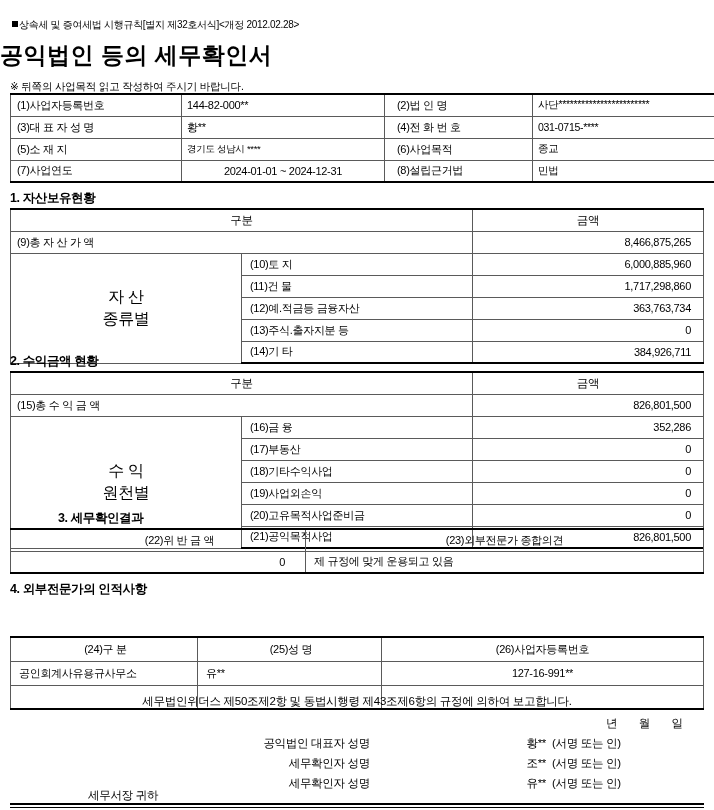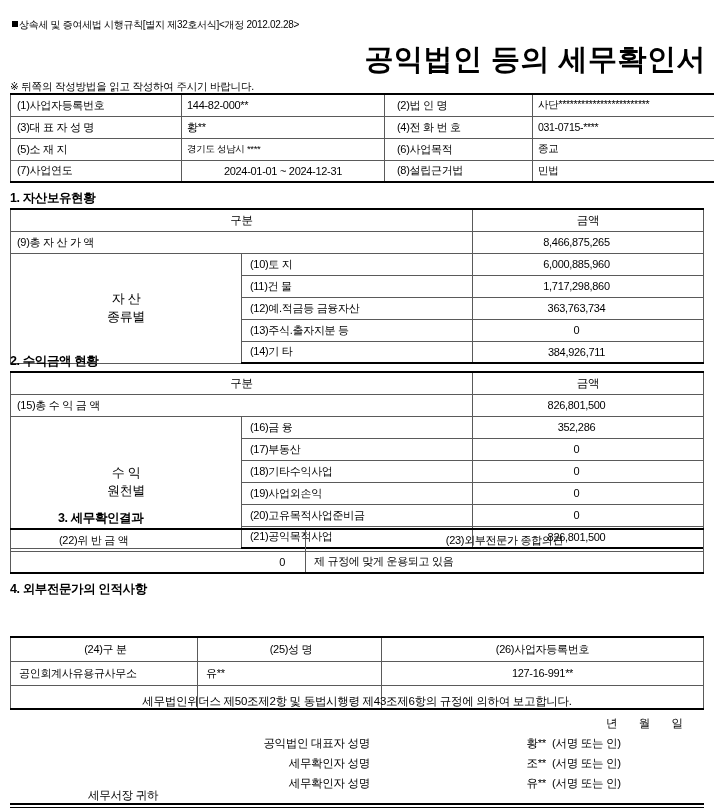--- a/index.html
+++ b/index.html
@@ -34,22 +34,22 @@
   .form-ref .sq {
     display: inline-block;
     width: 6px; height: 6px;
     background: #000;
     margin-right: 1px;
     vertical-align: 1px;
   }
   .doc-title {
     position: absolute;
     top: 40px; left: 0; right: 8px;
-    text-align: right;
-    font-size: 29px;
+    text-align: left;
+    font-size: 23px;
     font-weight: bold;
     letter-spacing: 0.5px;
   }
   .notice {
     position: absolute;
     top: 80px; left: 10px;
     font-size: 10.5px;
     letter-spacing: -0.2px;
   }
 
@@ -88,32 +88,32 @@
   #tbl-identity td.lbl2 { width: 148px; padding-left: 12px; }
   #tbl-identity td.val2 { width: 196px; font-size: 10.5px; }
   .sm { font-size: 9.5px; }
   .center { text-align: center; }
 
   
   table.amt { width: 694px; left: 10px; }
   table.amt td.hdr { text-align: center; font-size: 11.5px; }
   table.amt td.grp {
     width: 82px; text-align: center; line-height: 1.35;
-    font-size: 13px;
+    font-size: 16px;
   }
   table.amt td.item { padding-left: 8px; }
-  table.amt td.money { text-align: center; padding-right: 28px; }
+  table.amt td.money { text-align: right; padding-right: 12px; }
   table.amt td.total { padding-left: 6px; }
 
   #tbl-asset  { top: 208px; }
   #tbl-income { top: 371px; }
   #tbl-result { top: 528px; left: 10px; width: 694px; }
   #tbl-expert { top: 636px; left: 10px; width: 694px; }
 
-  #tbl-result td.c1 { width: 295px; text-align: left; padding-left: 48px; }
+  #tbl-result td.c1 { width: 295px; text-align: center; padding-left: 48px; }
   #tbl-result td.c1v { width: 295px; text-align: right; padding-right: 20px; }
   #tbl-result td.c2 { text-align: center; }
   #tbl-result td.c2v { text-align: left; padding-left: 8px; }
 
   #tbl-expert td { height: 24px; }
   #tbl-expert td.e1 { width: 187px; padding-left: 8px; }
   #tbl-expert td.e2 { width: 184px; padding-left: 8px; }
   #tbl-expert td.e3 { text-align: center; }
   #tbl-expert td.eh { text-align: center; }
 
@@ -179,21 +179,21 @@
     border-top: 1px solid #000;
   }
 </style>
 </head>
 <body>
 
 <div class="page">
 
   <div class="form-ref"><span class="sq"></span><span>상속세 및 증여세법 시행규칙[별지 제32호서식]&lt;개정 2012.02.28&gt;</span></div>
   <div class="doc-title">공익법인 등의 세무확인서</div>
-  <div class="notice">※ 뒤쪽의 작성방법을 읽고 작성하여 주시기 바랍니다.</div>
+  <div class="notice">※ 뒤쪽의 사업목적 읽고 작성하여 주시기 바랍니다.</div>
 
   <table class="grid" id="tbl-identity">
     <tbody>
       <tr>
         <td class="lbl topline">(1)사업자등록번호</td>
         <td class="val topline">144-82-000**</td>
         <td class="lbl2 topline">(2)법 인 명</td>
         <td class="val2 topline">사단************************</td>
       </tr>
       <tr>

